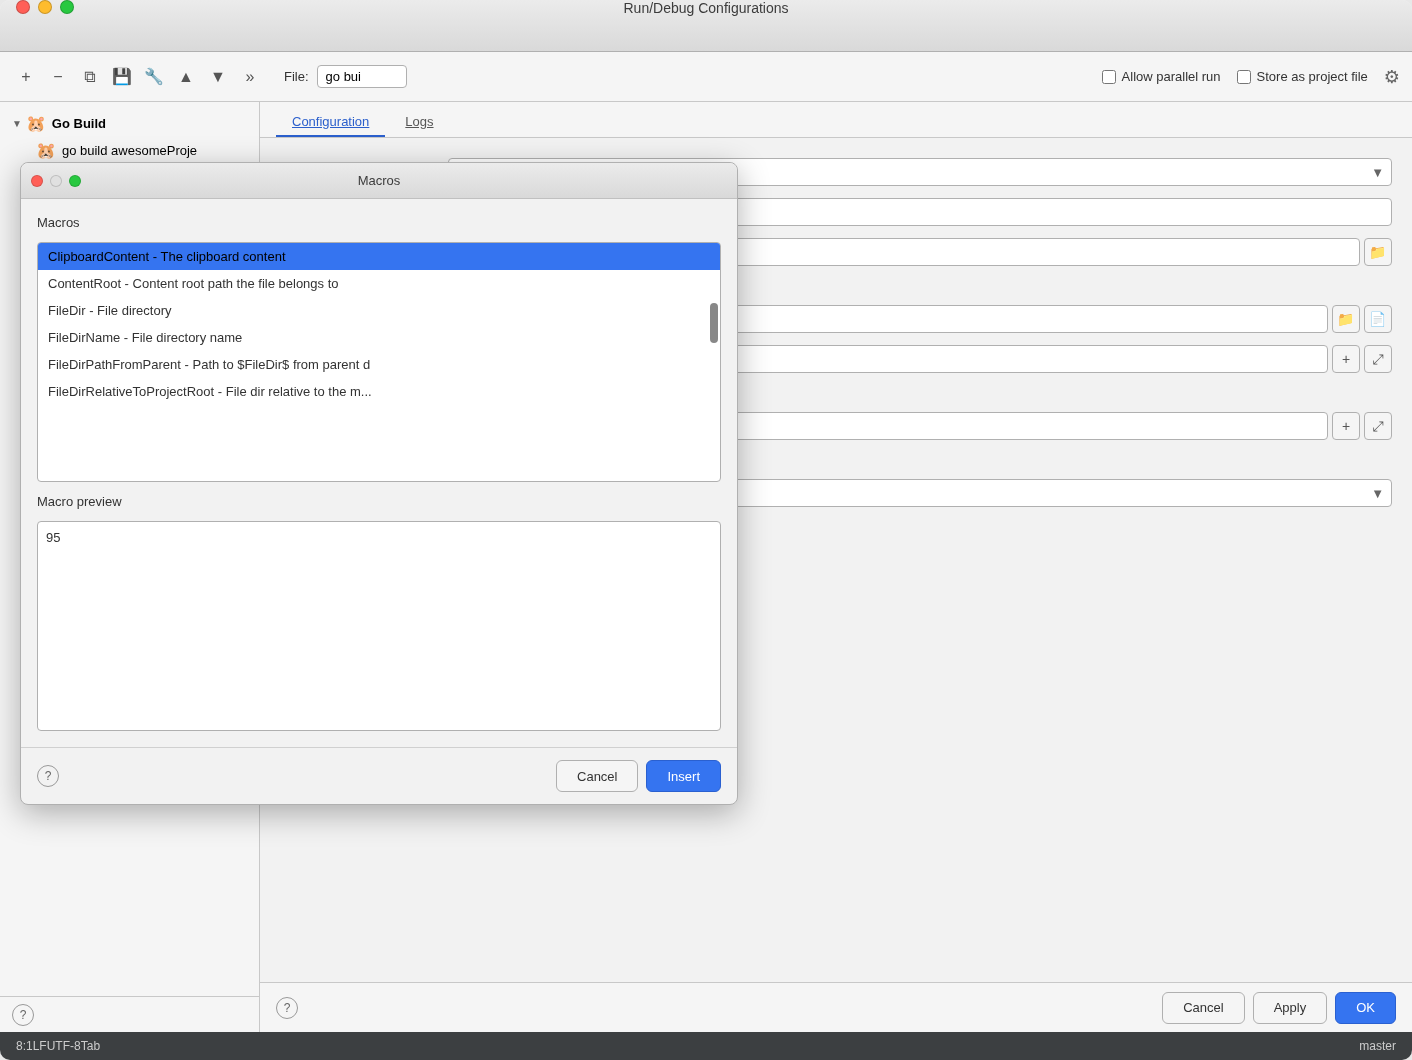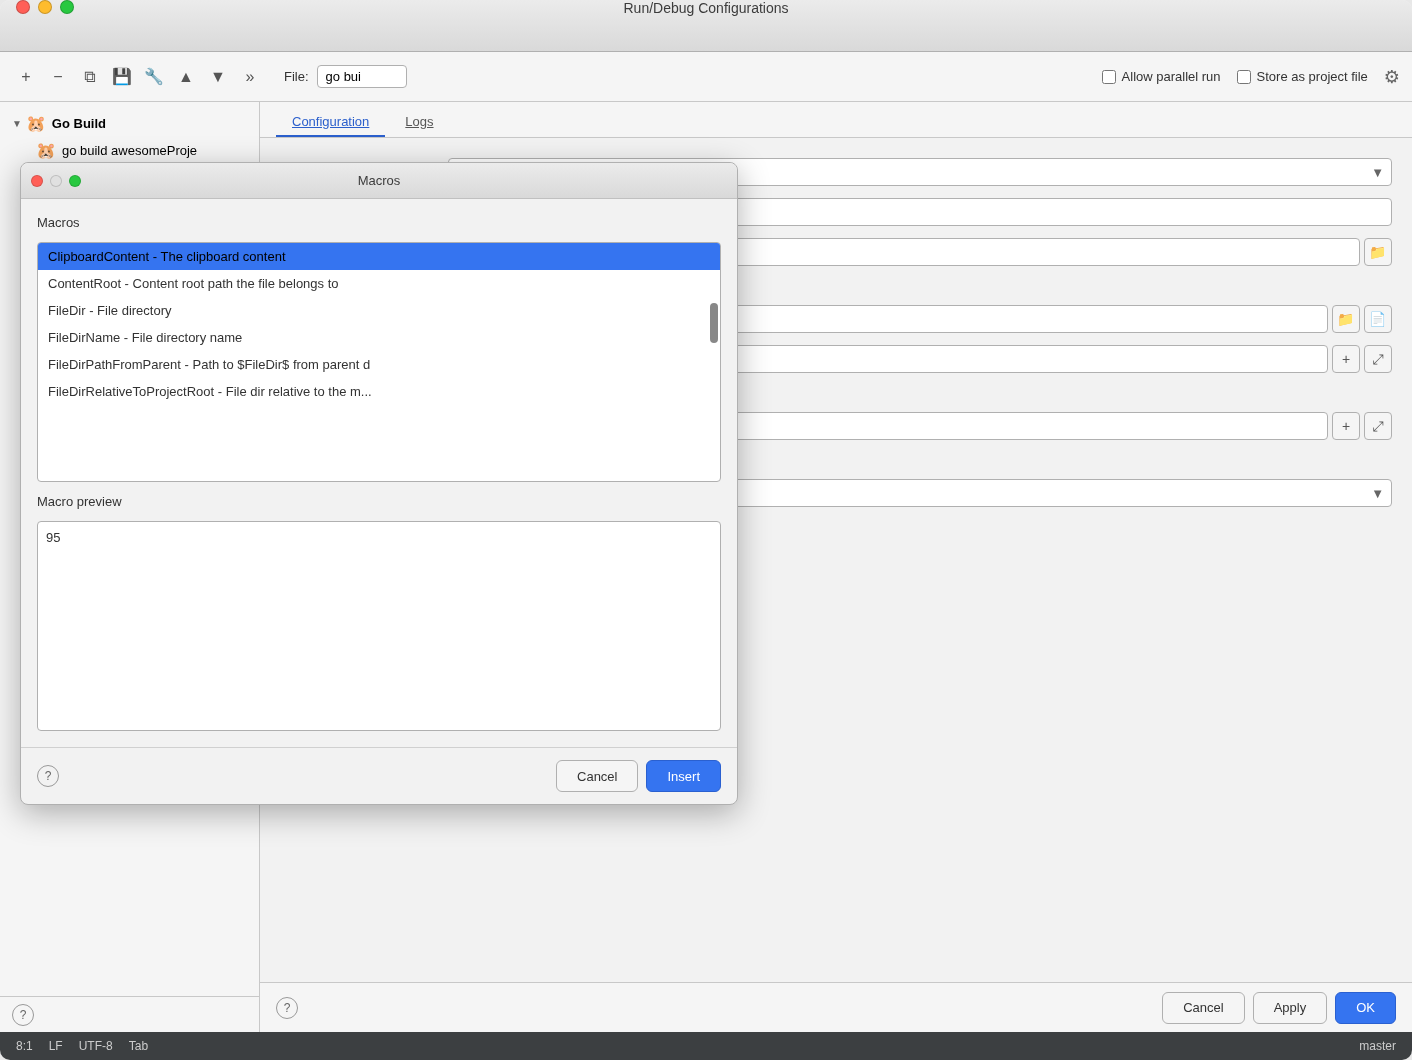--- a/index.html
+++ b/index.html
@@ -257,21 +257,20 @@
       padding: 0 16px;
       gap: 8px;
       flex-shrink: 0;
     }
     .status-bar {
       height: 28px;
       background: #3c3f41;
       display: flex;
       align-items: center;
       padding: 0 16px;
-      gap: 16px;
       font-size: 12px;
       color: #bbb;
       flex-shrink: 0;
     }
     .status-item { color: #ccc; }
 
     
     .btn {
       height: 32px;
       padding: 0 20px;

